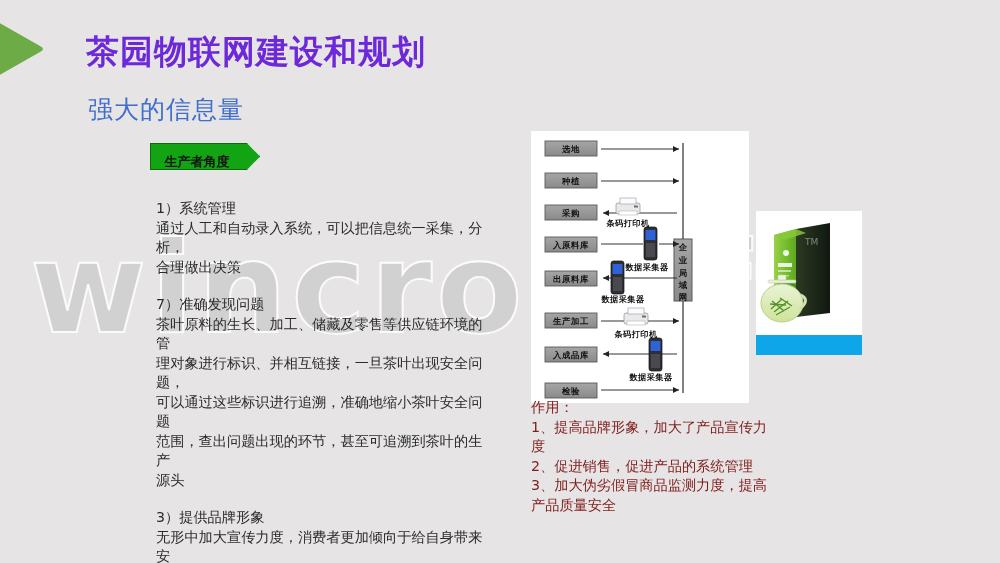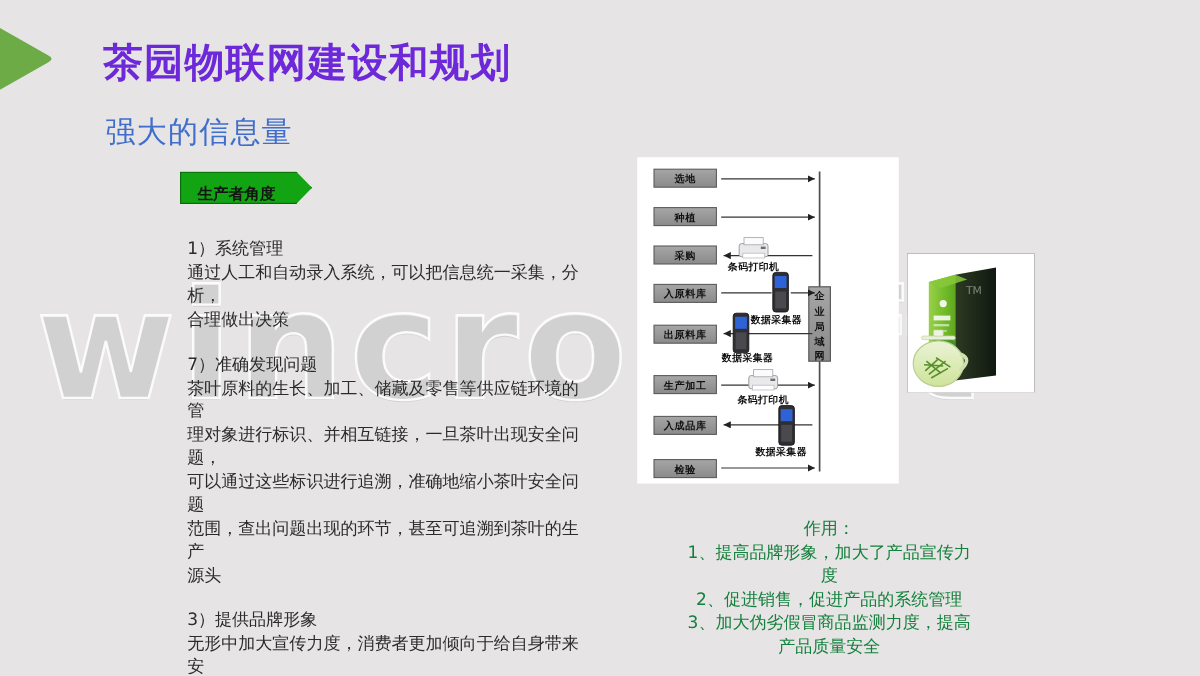--- a/index.html
+++ b/index.html
@@ -79,29 +79,29 @@
     dominant-baseline:middle;text-anchor:middle;letter-spacing:.4px;
   }
   .lan-label{
     font-family:"DejaVu Sans","Liberation Sans",sans-serif;
     font-size:8.4px;font-weight:700;fill:#111;
     dominant-baseline:middle;text-anchor:middle;
   }
 
   
   .tea-panel{
-    position:absolute;left:756px;top:211px;width:106px;height:116px;
-    background:#737373;z-index:4;overflow:hidden;
+    position:absolute;left:756px;top:211px;width:106px;height:144px;
+    background:#0ea5e9;z-index:4;overflow:hidden;
   }
   .tea-svg{position:absolute;left:0;top:0;width:106px;height:124px;}
 
   
   .note-col{
-    position:absolute;left:531px;top:432px;width:320px;z-index:3;
-    font-size:14.2px;line-height:19.5px;color:#15803d;white-space:pre-wrap;text-align:center;
+    position:absolute;left:531px;top:398px;width:320px;z-index:3;
+    font-size:14.2px;line-height:19.5px;color:#7f1d1d;white-space:pre-wrap;
   }
 </style>
 </head>
 <body>
 
 <div id="slide">
 
   <div class="watermark">wincrosoft</div>
 
   <svg class="arrow-mark" viewBox="0 0 56 60">

